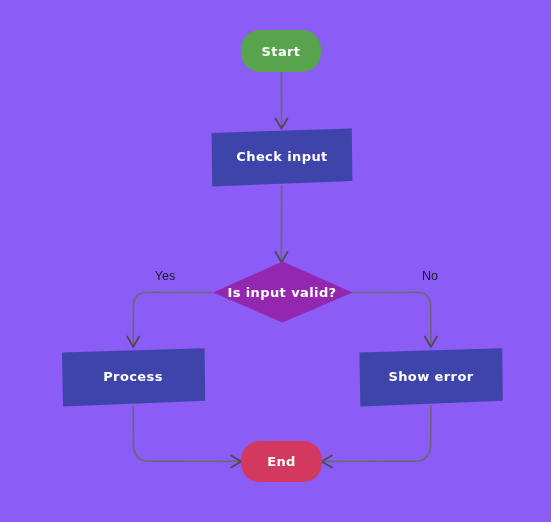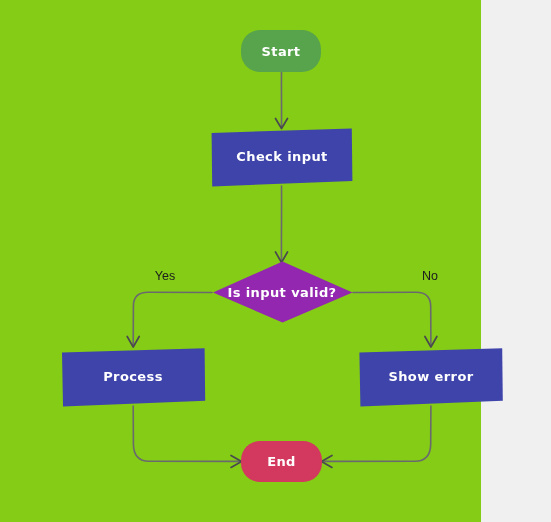--- a/index.html
+++ b/index.html
@@ -8,23 +8,23 @@
   }
   body {
     width: 551px;
     height: 522px;
     background: #f0f0f0;
     font-family: "DejaVu Sans", sans-serif;
     overflow: hidden;
   }
   #canvas {
     position: relative;
-    width: 481px;
+    width: 551px;
     height: 522px;
-    background: #84cc16;
+    background: #8b5cf6;
   }
   svg.layer {
     position: absolute;
     left: 0;
     top: 0;
     width: 551px;
     height: 522px;
   }
   .node-label {
     fill: #ffffff;

